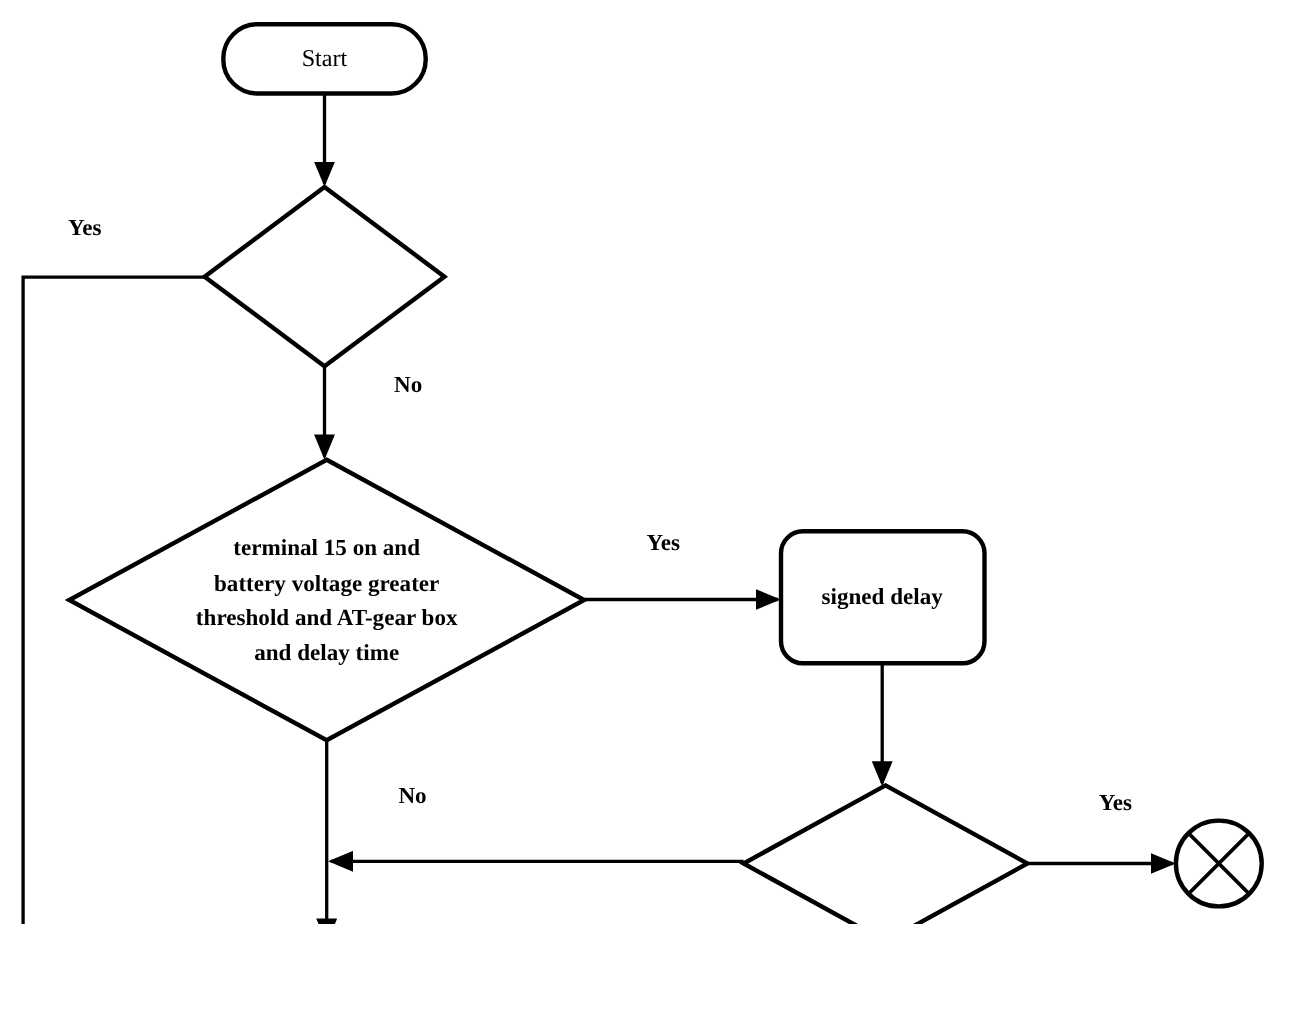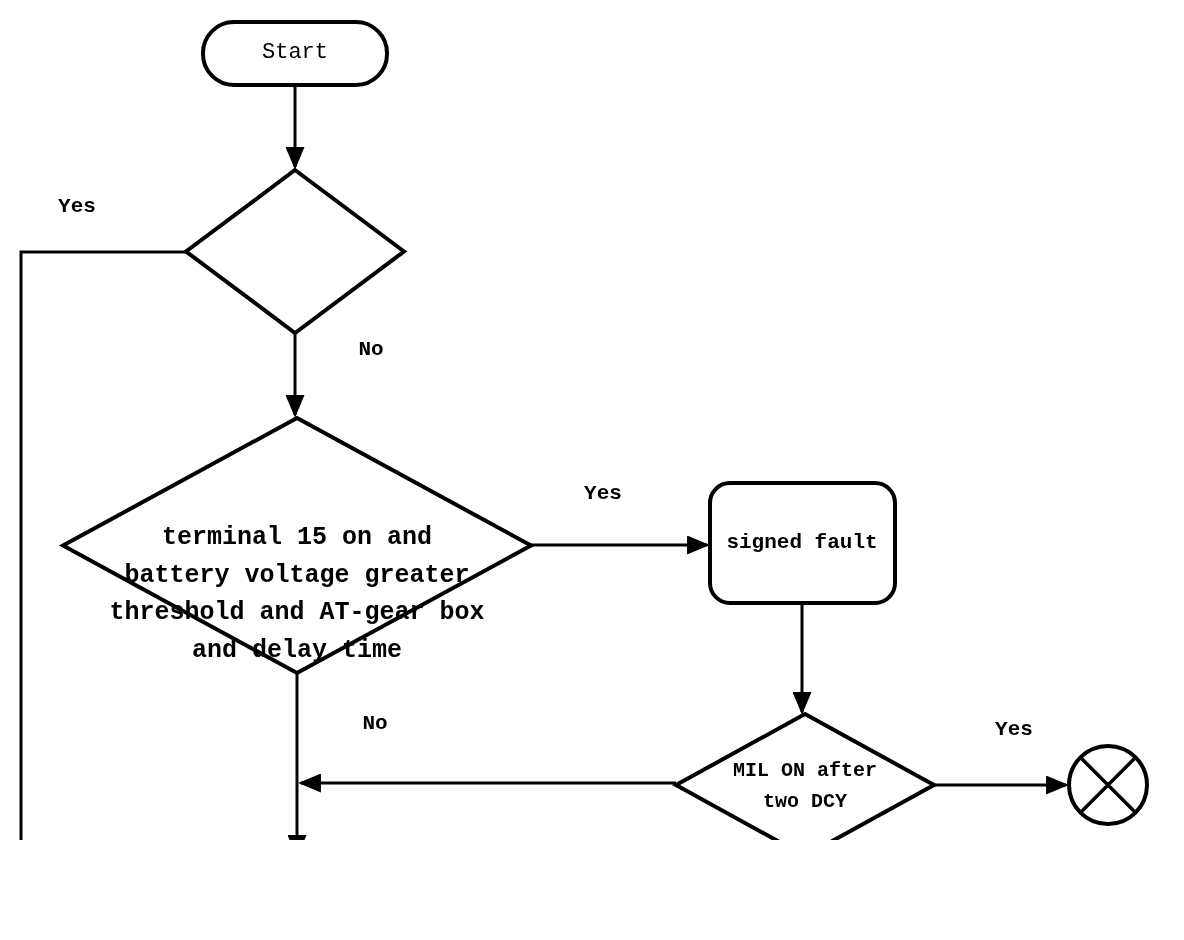--- a/index.html
+++ b/index.html
@@ -5,21 +5,21 @@
   html, body {
     margin: 0;
     padding: 0;
     background: #ffffff;
   }
   .stage {
     position: relative;
     width: 1184px;
     height: 840px;
     background: #ffffff;
-    font-family: Liberation Mono, monospace;
+    font-family: Liberation Serif, serif;
     color: #000000;
     overflow: hidden;
   }
   .stage svg {
     position: absolute;
     left: 0;
     top: 0;
   }
   .lbl {
     position: absolute;
@@ -27,21 +27,21 @@
     text-align: center;
     white-space: pre-line;
     color: #000000;
     font-weight: 700;
     line-height: 1.3;
     pointer-events: none;
   }
   
   .lbl-start { left: 295px; top: 53px;  font-size: 22px; font-weight: 400; }
   .lbl-can   { left: 295px; top: 252px; font-size: 21px; }
-  .lbl-cond  { left: 297px; top: 546px; font-size: 25px; line-height: 1.5; margin-top: 48px; }
+  .lbl-cond  { left: 297px; top: 546px; font-size: 21px; line-height: 1.5; }
   .lbl-fault { left: 802px; top: 543px; font-size: 21px; }
   .lbl-mil   { left: 805px; top: 786px; font-size: 20px; line-height: 1.55; }
   .lbl-end   { left: 296px; top: 890px; font-size: 28px; }
   
   .lbl-yes-can  { left: 77px;   top: 207px; font-size: 21px; }
   .lbl-no-can   { left: 371px;  top: 350px; font-size: 21px; }
   .lbl-yes-cond { left: 603px;  top: 494px; font-size: 21px; }
   .lbl-no-cond  { left: 375px;  top: 724px; font-size: 21px; }
   .lbl-yes-mil  { left: 1014px; top: 730px; font-size: 21px; }
 </style>
@@ -80,23 +80,21 @@
     <g fill="none" stroke="#000000" stroke-width="3.5">
       <path d="M1080.5,757.5 L1135.5,812.5 M1135.5,757.5 L1080.5,812.5"></path>
     </g>
   </svg>
 
   <div class="lbl lbl-start">Start</div>
   <div class="lbl lbl-cond">terminal 15 on and
 battery voltage greater
 threshold and AT-gear box
 and delay time</div>
-  <div class="lbl lbl-fault">signed fault</div>
-  <div class="lbl lbl-mil">MIL ON after
-two DCY</div>
+  <div class="lbl lbl-fault">signed delay</div>
   <div class="lbl lbl-end">End</div>
 
   <div class="lbl lbl-yes-can">Yes</div>
   <div class="lbl lbl-no-can">No</div>
   <div class="lbl lbl-yes-cond">Yes</div>
   <div class="lbl lbl-no-cond">No</div>
   <div class="lbl lbl-yes-mil">Yes</div>
 
 </div>
 

